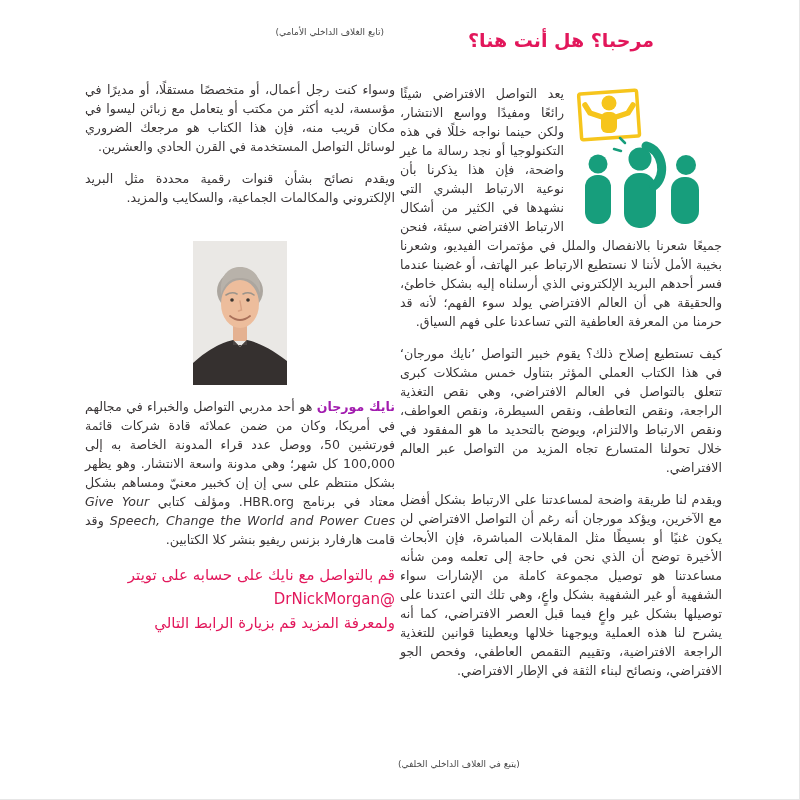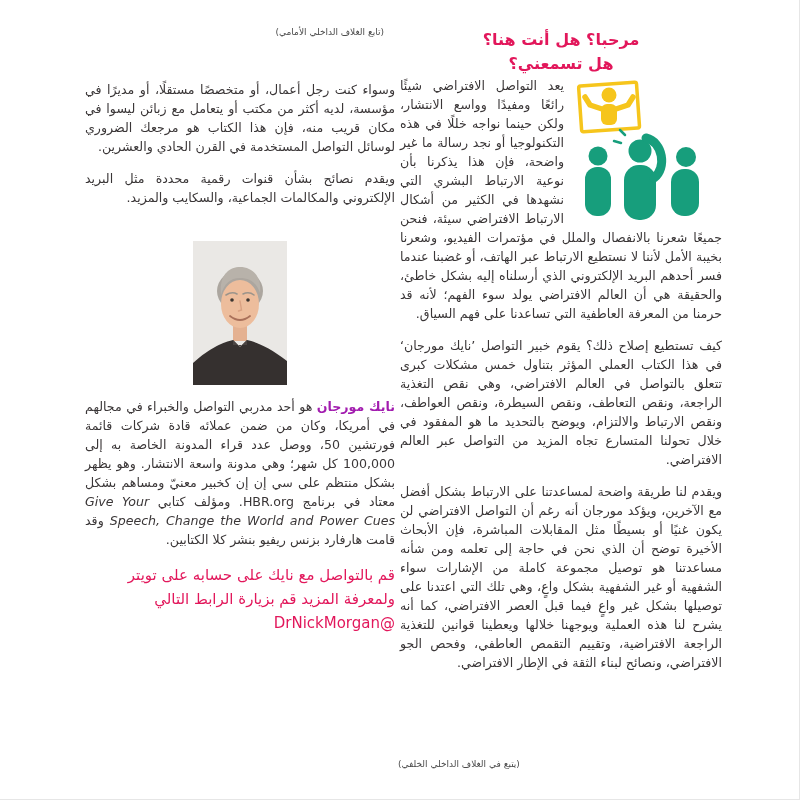--- a/index.html
+++ b/index.html
@@ -3,43 +3,42 @@
 <meta charset="utf-8">
 <style>
   html,body{margin:0;padding:0;background:#fff;}
   .page{position:relative;width:800px;height:800px;background:#ffffff;overflow:hidden;
         font-family:"DejaVu Sans",sans-serif;color:#333;
         border-right:1px solid #e6e6e6;border-bottom:1px solid #e6e6e6;box-sizing:border-box;padding-left:44px;}
   .note{position:absolute;font-size:9px;color:#4a4a4a;letter-spacing:0;}
   .top-note{top:27px;right:415px;direction:rtl;}
   .bottom-note{top:759px;left:398px;direction:rtl;}
   .headline{position:absolute;top:28px;left:400px;width:322px;text-align:center;direction:rtl;
-            color:#E2175B;font-weight:bold;font-size:16px;line-height:24px;}
+            color:#E2175B;font-weight:bold;font-size:19px;line-height:24px;}
   .col{position:absolute;direction:rtl;text-align:justify;font-size:12.6px;line-height:19px;color:#3a3637;}
   .col p{margin:0 0 13px 0;}
-  .right-col{top:76px;left:400px;width:322px;}
+  .right-col{top:84px;left:400px;width:322px;}
   .left-col{top:80px;left:85px;width:310px;}
   .illus{float:right;width:148px;height:142px;margin:2px 0 6px 10px;}
   .photo{display:block;margin:34px auto 12px auto;width:94px;height:144px;}
   .author-name{color:#a21caf;font-weight:bold;}
   .book-title{font-style:italic;}
   .contact{margin-top:14px;color:#E2175B;text-align:right;line-height:24px;font-size:15px;}
   .contact div{white-space:nowrap;}
   .contact a{color:#E2175B;text-decoration:none;}
 </style>
 </head>
 <body>
 
 <div class="page">
 
   <div class="note top-note">(تابع الغلاف الداخلي الأمامي)</div>
 
   <div class="headline">
     <div>مرحبا؟ هل أنت هنا؟</div>
-    <div>هل تسمعني؟</div>
   </div>
 
   <div class="col right-col">
     <div class="illus">
       <svg width="148" height="142" viewBox="0 0 148 142" xmlns="http://www.w3.org/2000/svg">
 
         <g transform="rotate(-4 35 28)">
           <rect x="6" y="6" width="58" height="46" rx="2" fill="none" stroke="#F6C51C" stroke-width="3.5"></rect>
         </g>
 
@@ -83,20 +82,20 @@
       <path d="M47,60 l1.5,9 l-3,1" stroke="#d9a182" stroke-width="1.4" fill="none" stroke-linecap="round"></path>
       <path d="M37,75 Q47,83 57,75" stroke="#a9705a" stroke-width="1.8" fill="none" stroke-linecap="round"></path>
       <path d="M0,144 L0,122 C18,106 31,101 40,99 L47,106 L54,99 C63,101 76,106 94,120 L94,144 Z" fill="#35302F"></path>
       <path d="M40,99 L47,106 L54,99 L54,104 L40,104 Z" fill="#4a4443"></path>
     </svg>
 
     <p><span class="author-name">نايك مورجان</span><span> هو أحد مدربي التواصل والخبراء في مجالهم في أمريكا، وكان من ضمن عملائه قادة شركات قائمة فورتشين 50، ووصل عدد قراء المدونة الخاصة به إلى 100,000 كل شهر؛ وهي مدونة واسعة الانتشار. وهو يظهر بشكل منتظم على سي إن إن كخبير معنيّ ومساهم بشكل معتاد في برنامج HBR.org. ومؤلف كتابي </span><span class="book-title">Give Your Speech, Change the World and Power Cues</span><span> وقد قامت هارفارد بزنس ريفيو بنشر كلا الكتابين.</span></p>
 
     <div class="contact">
       <div>قم بالتواصل مع نايك على حسابه على تويتر</div>
+      <div><a href="#">@DrNickMorgan</a></div>
       <div>ولمعرفة المزيد قم بزيارة الرابط التالي</div>
-      <div><a href="#">@DrNickMorgan</a></div>
     </div>
   </div>
 
   <div class="note bottom-note">(يتبع في الغلاف الداخلي الخلفي)</div>
 
 </div>
 
 </body></html>

